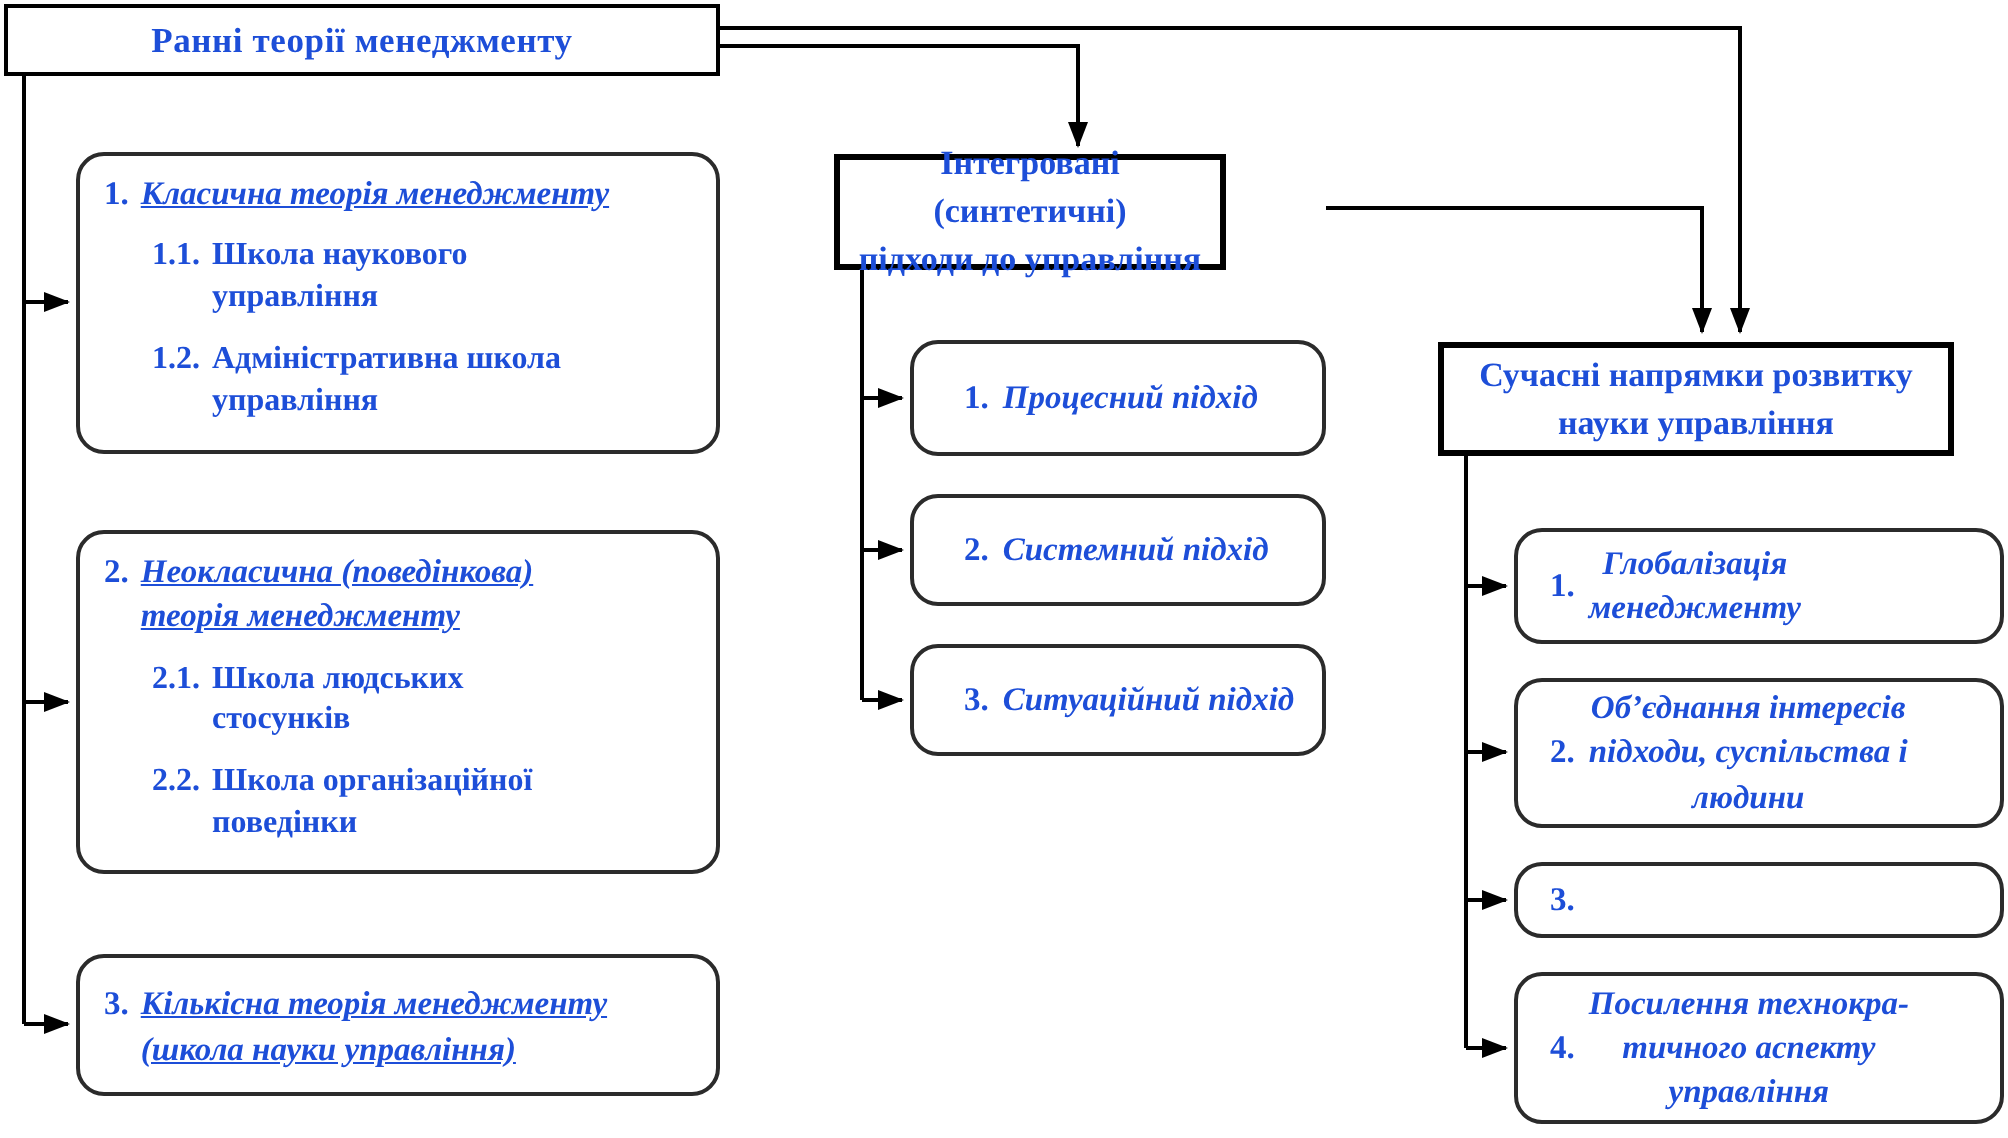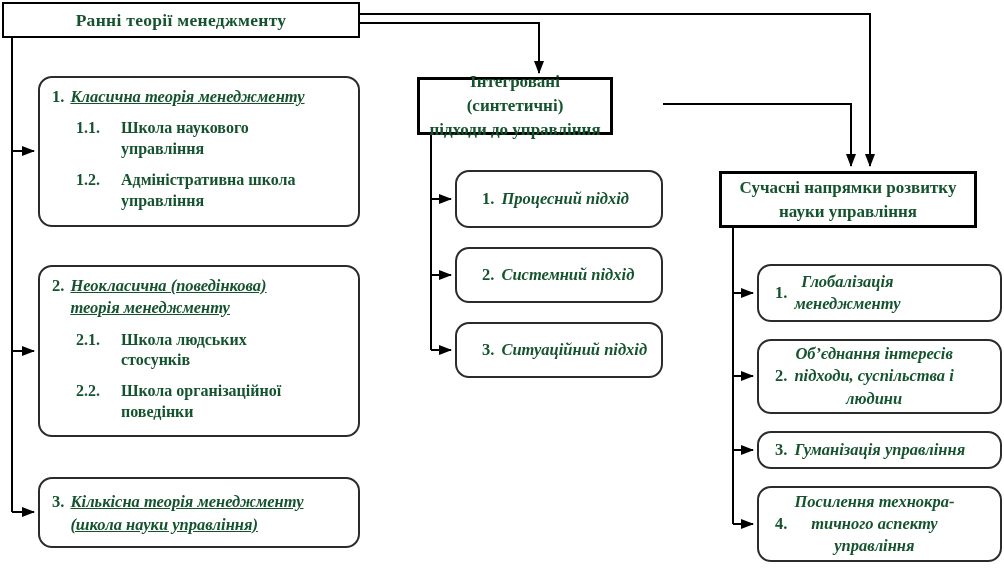--- a/index.html
+++ b/index.html
@@ -1,21 +1,21 @@
 <!DOCTYPE html>
 <html><head>
 <meta charset="utf-8">
 <style>
   html, body { margin: 0; padding: 0; background: #ffffff; }
   .canvas {
     position: relative;
     width: 1004px;
     height: 569px;
     background: #ffffff;
-    color: #14532d;
+    color: #1d4ed8;
     font-family: "Liberation Serif", "DejaVu Serif", serif;
     overflow: hidden;
   }
   .connectors {
     position: absolute;
     left: 0; top: 0;
     width: 1004px; height: 569px;
   }
   .box {
     position: absolute;
@@ -60,21 +60,21 @@
     gap: 6px;
     line-height: 1.35;
   }
   .t-title .ttl {
     font-style: italic;
     text-decoration: underline;
     white-space: pre-line;
   }
   .sub {
     display: flex;
-    gap: 21px;
+    gap: 6px;
     margin: 10px 0 0 24px;
     line-height: 1.3;
     font-size: 16px;
   }
   .sub .txt { white-space: pre-line; }
   .theory-center {
     display: flex;
     flex-direction: column;
     justify-content: center;
   }
@@ -208,21 +208,20 @@
 менеджменту</span>
   </div>
   <div class="box round item right-item" style="left:757px; top:339px; width:245px; height:75px;">
     <span class="num">2.</span>
     <span class="txt">Об’єднання інтересів
 підходи, суспільства і
 людини</span>
   </div>
   <div class="box round item right-item" style="left:757px; top:431px; width:245px; height:38px;">
     <span class="num">3.</span>
-    <span class="txt">Гуманізація управління</span>
   </div>
   <div class="box round item right-item" style="left:757px; top:486px; width:245px; height:76px;">
     <span class="num">4.</span>
     <span class="txt">Посилення технокра-
 тичного аспекту
 управління</span>
   </div>
 
 </div>
 

